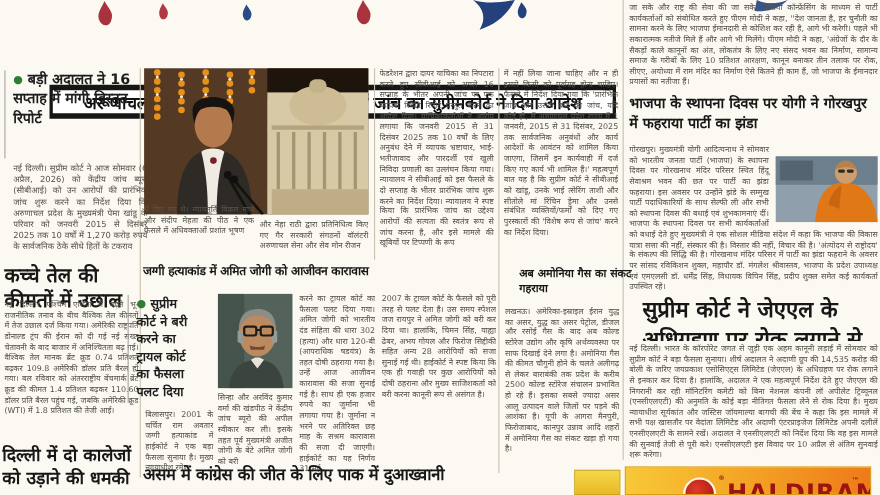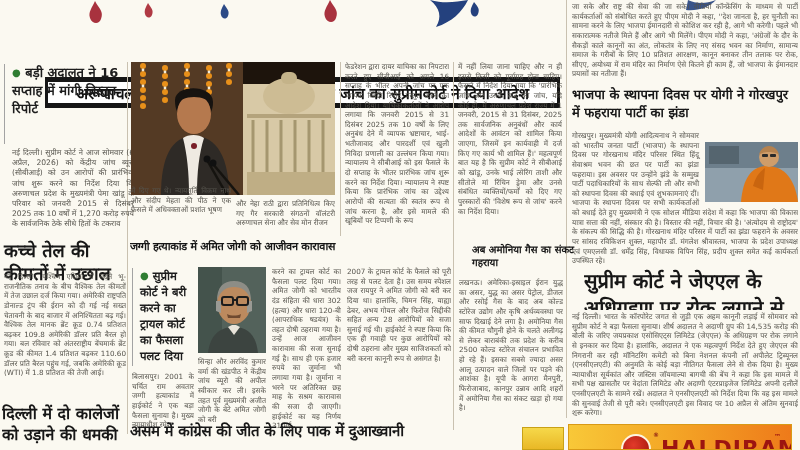--- a/index.html
+++ b/index.html
@@ -144,21 +144,21 @@
 </svg>
 
 <div class="abs clip body-txt" style="left:131px;top:186px;width:100px;height:38px">में दिए गए थे। न्यायमूर्ति विक्रम नाथ और संदीप मेहता की पीठ ने एक फैसले में अधिवक्ताओं प्रशांत भूषण</div>
 <div class="abs clip body-txt" style="left:236px;top:199px;width:99px;height:38px">और नेहा राठी द्वारा प्रतिनिधित्व किए गए गैर सरकारी संगठनों वॉलंटरी अरुणाचल सेना और सेव मोन रीजन</div>
 
 <div class="abs clip body-txt" style="left:345px;top:62px;width:104px;height:176px">फेडरेशन द्वारा दायर याचिका का निपटारा करते हुए सीबीआई को अगले 16 सप्ताह के भीतर अपनी जांच पर एक व्यापक स्थिति रिपोर्ट प्रस्तुत करने का आदेश दिया। याचिकाकर्ताओं ने आरोप लगाया कि जनवरी 2015 से 31 दिसंबर 2025 तक 10 वर्षों के लिए अनुबंध देने में व्यापक भ्रष्टाचार, भाई-भतीजावाद और पारदर्शी एवं खुली निविदा प्रणाली का उल्लंघन किया गया। न्यायालय ने सीबीआई को इस फैसले के दो सप्ताह के भीतर प्रारंभिक जांच शुरू करने का निर्देश दिया। न्यायालय ने स्पष्ट किया कि प्रारंभिक जांच का उद्देश्य आरोपों की सत्यता की स्वतंत्र रूप से जांच करना है, और इसे मामले की खूबियों पर टिप्पणी के रूप</div>
 <div class="abs clip body-txt" style="left:458px;top:62px;width:104px;height:176px">में नहीं लिया जाना चाहिए और न ही इससे किसी को पूर्वाग्रह होना चाहिए। फैसले में निर्देश दिया गया कि 'प्रारंभिक जांच और उसके बाद की जांच, यदि कोई हो, में अरुणाचल प्रदेश राज्य में 1 जनवरी, 2015 से 31 दिसंबर, 2025 तक सार्वजनिक अनुबंधों और कार्य आदेशों के आवंटन को शामिल किया जाएगा, जिसमें इन कार्यवाही में दर्ज किए गए कार्य भी शामिल हैं।' महत्वपूर्ण बात यह है कि सुप्रीम कोर्ट ने सीबीआई को खांडू, उनके भाई त्सेरिंग ताशी और सीतोले मां रिंचिन ड्रेमा और उनसे संबंधित व्यक्तियों/फर्मों को दिए गए पुरस्कारों की 'विशेष रूप से जांच' करने का निर्देश दिया।</div>
 
 <div class="abs clip hl" style="left:130px;top:238px;width:326px;height:26px;font-size:11px;letter-spacing:-0.3px;white-space:nowrap">जग्गी हत्याकांड में अमित जोगी को आजीवन कारावास</div>
 
-<div class="abs subhead-block" style="left:132px;top:268px;width:64px;height:98px">
+<div class="abs subhead-block" style="left:116px;top:268px;width:64px;height:98px">
   <div class="subhead-txt" style="font-size:11.5px">
     <span class="bullet">●</span>
     <span>सुप्रीम कोर्ट ने बरी करने का ट्रायल कोर्ट का फैसला पलट दिया</span>
   </div>
 </div>
 <div class="abs clip body-txt" style="left:132px;top:372px;width:62px;height:58px">बिलासपुर। 2001 के चर्चित राम अवतार जग्गी हत्याकांड में हाईकोर्ट ने एक बड़ा फैसला सुनाया है। मुख्य न्यायाधीश रमेश</div>
 
 <svg class="abs photo" style="left:198px;top:267px" width="68" height="86" viewBox="0 0 68 86">
   <rect width="68" height="86" fill="#5d6e66"></rect>
   <rect width="68" height="86" fill="#46554e" opacity="0.45"></rect>

